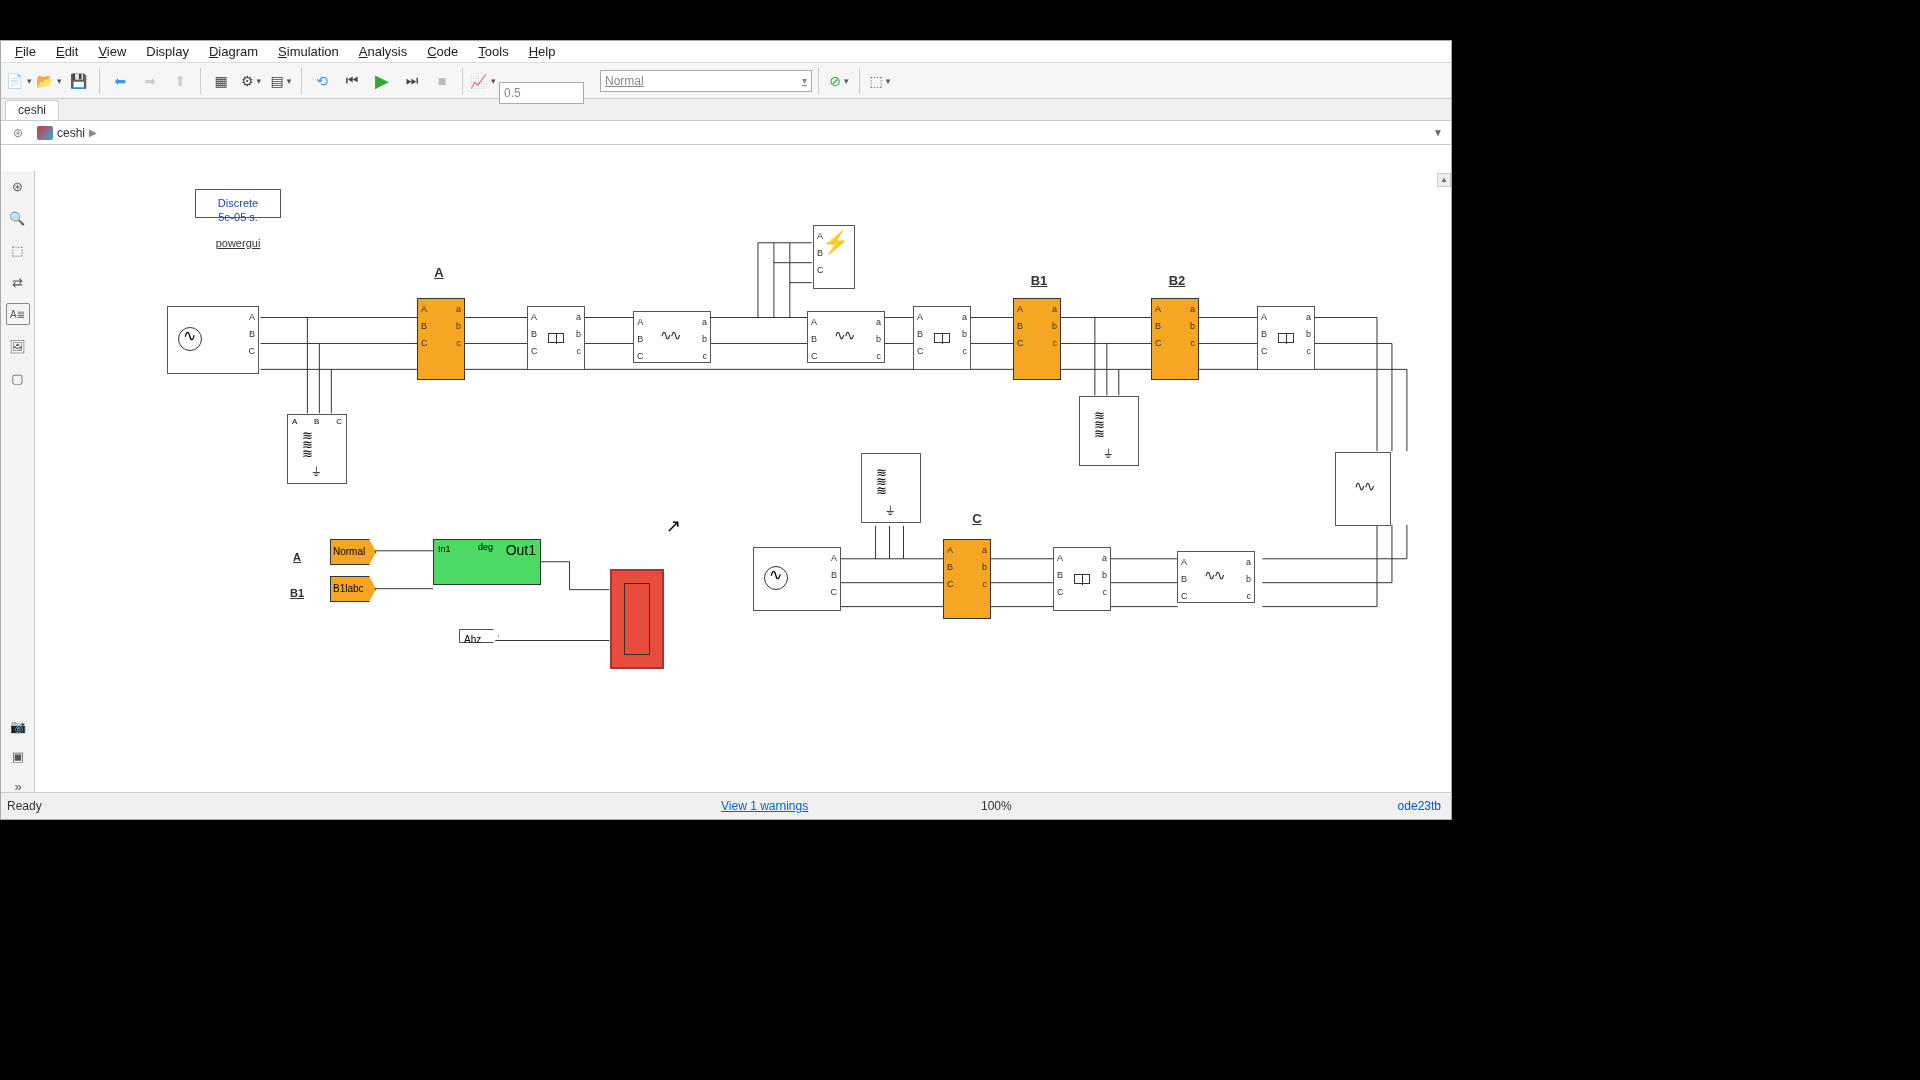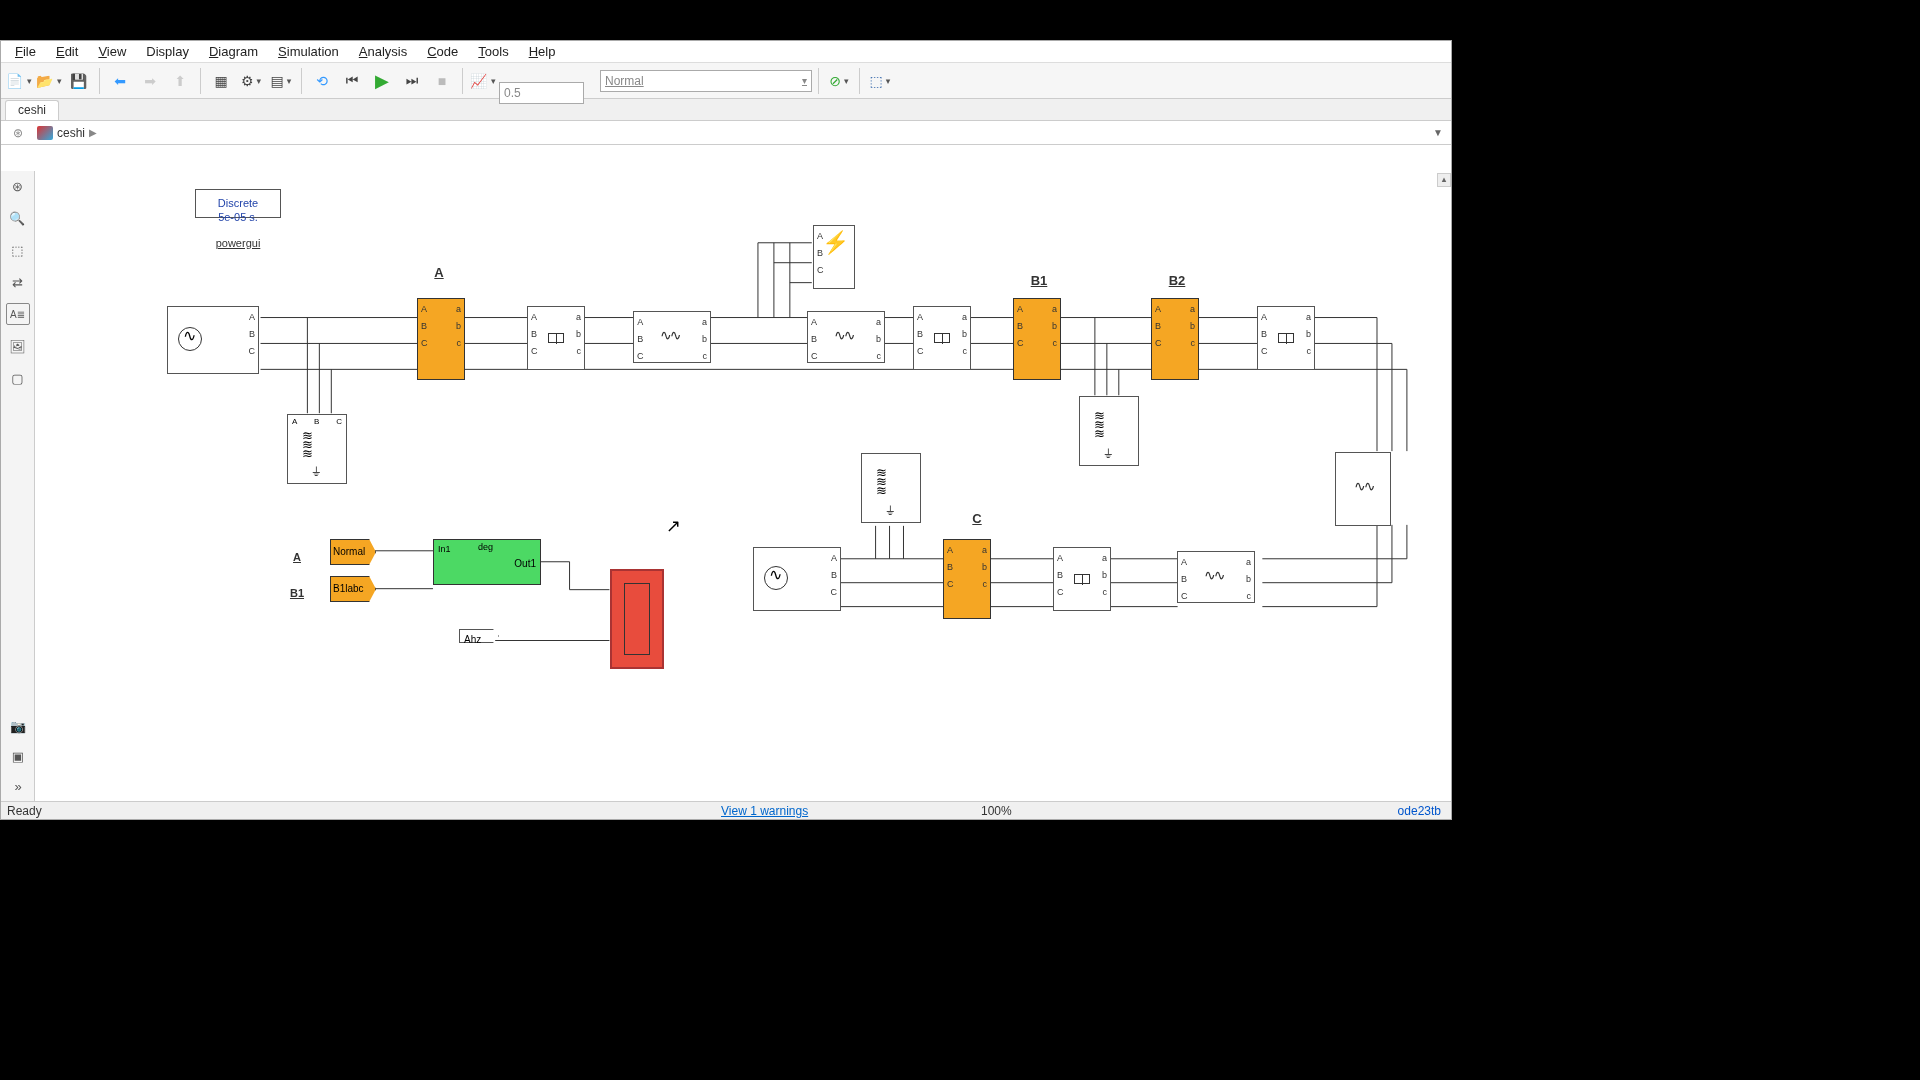--- a/index.html
+++ b/index.html
@@ -28,21 +28,21 @@
 .bc-btn { width: 22px; height: 20px; display: flex; align-items: center; justify-content: center; color: #888; cursor: pointer; }
 .bc-icon { width: 16px; height: 14px; background: linear-gradient(135deg,#d33,#3ad); margin-right: 4px; border-radius: 2px; }
 .bc-arrow { margin: 0 4px; color: #888; font-size: 10px; }
 .bc-drop { margin-left: auto; margin-right: 8px; cursor: pointer; color: #666; font-size: 10px; }
 .workarea { position: absolute; top: 130px; left: 0; right: 0; bottom: 18px; display: flex; }
 .palette { width: 34px; background: #f4f4f4; border-right: 1px solid #ccc; display: flex; flex-direction: column; align-items: center; padding-top: 4px; gap: 10px; }
 .palette-bot { position: absolute; left: 0; bottom: 4px; width: 34px; display: flex; flex-direction: column; align-items: center; gap: 8px; }
 .pal-btn { width: 24px; height: 22px; display: flex; align-items: center; justify-content: center; font-size: 13px; color: #555; cursor: pointer; border: 1px solid transparent; border-radius: 2px; }
 .canvas { flex: 1; position: relative; background: #fff; overflow: hidden; }
 .canvas .scroll-v { position: absolute; right: 0; top: 2px; width: 14px; height: 14px; background: #eee; border: 1px solid #ccc; font-size: 9px; text-align: center; color: #666; }
-.statusbar { position: absolute; bottom: 0; left: 0; right: 0; height: 18px; background: #f0f0f0; border-top: 1px solid #ccc; display: flex; align-items: center; font-size: 12px; color: #333; padding: 0 6px; }
+.statusbar { position: absolute; bottom: 0; left: 0; right: 0; height: 27px; background: #f0f0f0; border-top: 1px solid #ccc; display: flex; align-items: center; font-size: 12px; color: #333; padding: 0 6px; }
 .statusbar .warn { position: absolute; left: 720px; color: #0066cc; text-decoration: underline; cursor: pointer; }
 .statusbar .zoom { position: absolute; left: 980px; }
 .statusbar .solver { position: absolute; right: 10px; color: #0055cc; }
 
 
 .blk { position: absolute; background: #fff; border: 1px solid #555; }
 .blk-label { position: absolute; font-size: 11px; color: #333; text-align: center; transform: translateX(-50%); text-decoration: underline; }
 .blk.orange { background: #f5a623; border: 1px solid #333; }
 .blk.orange-tag { background: #f5a623; border: 1px solid #333; }
 .blk.green { background: #4cd964; border: 1px solid #333; }
@@ -396,21 +396,21 @@
 
       <div class="blk-label" style="left:262px;top:380px;font-weight:bold">A</div>
       <div class="blk-label" style="left:262px;top:416px;font-weight:bold">B1</div>
 
       <div class="blk orange-tag tag-shape" style="left:295px;top:368px;width:46px;height:26px;font-size:10px;padding:6px 2px">Normal</div>
       <div class="blk orange-tag tag-shape" style="left:295px;top:405px;width:46px;height:26px;font-size:10px;padding:6px 2px">B1labc</div>
 
       <div class="blk green" style="left:398px;top:368px;width:108px;height:46px">
         <div style="position:absolute;left:4px;top:4px;font-size:9px">In1</div>
         <div style="position:absolute;left:44px;top:2px;font-size:9px">deg</div>
-        <div style="position:absolute;right:4px;top:18px;font-size:10px">Out1</div>
+        <div style="position:absolute;right:4px;top:2px;font-size:14px">Out1</div>
       </div>
 
       <div class="blk tag-shape" style="left:424px;top:458px;width:40px;height:14px;font-size:10px;padding:4px 4px;background:#fff">Ahz</div>
 
       <div class="blk red" style="left:575px;top:398px;width:54px;height:100px">
         <div class="scope-screen"></div>
       </div>
 
       <div class="cursor-ptr" style="left:630px;top:344px"></div>
     </div>

